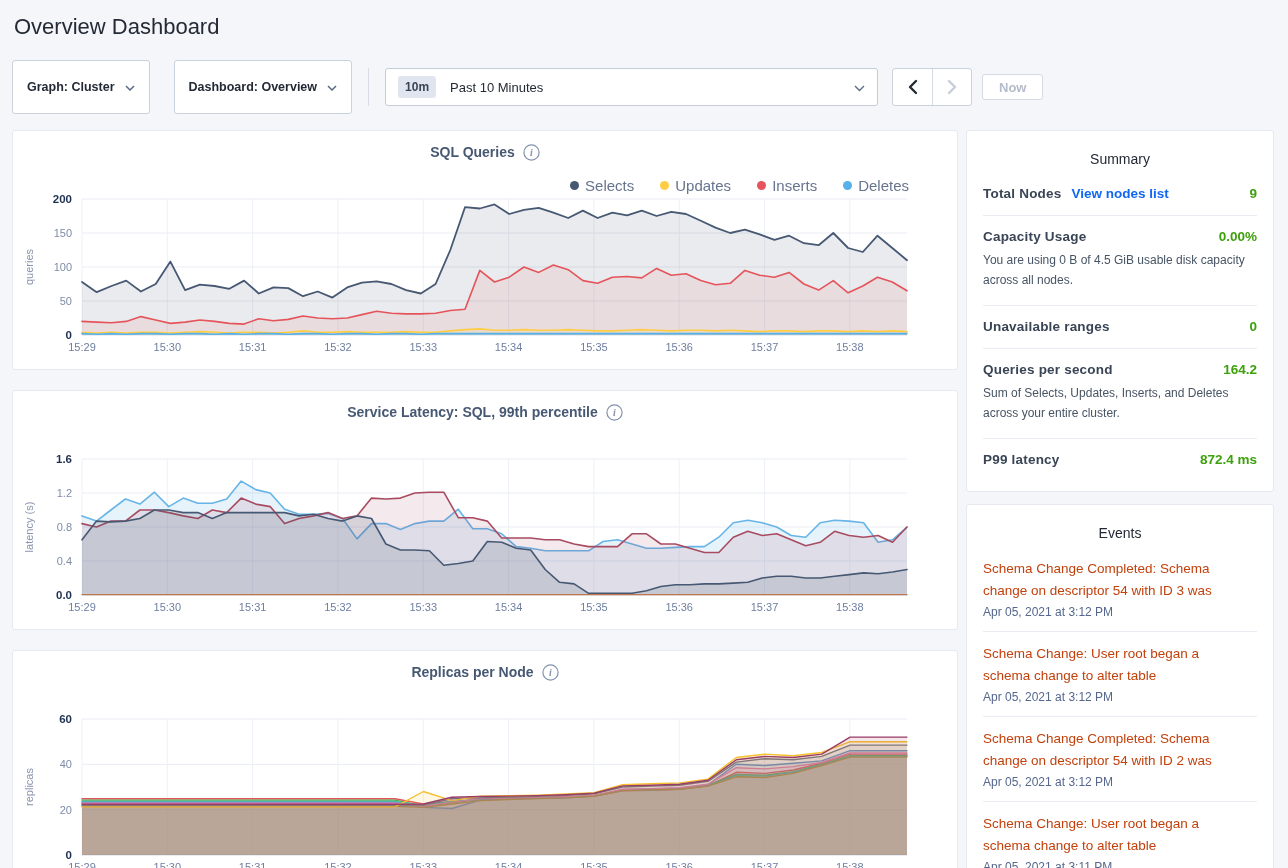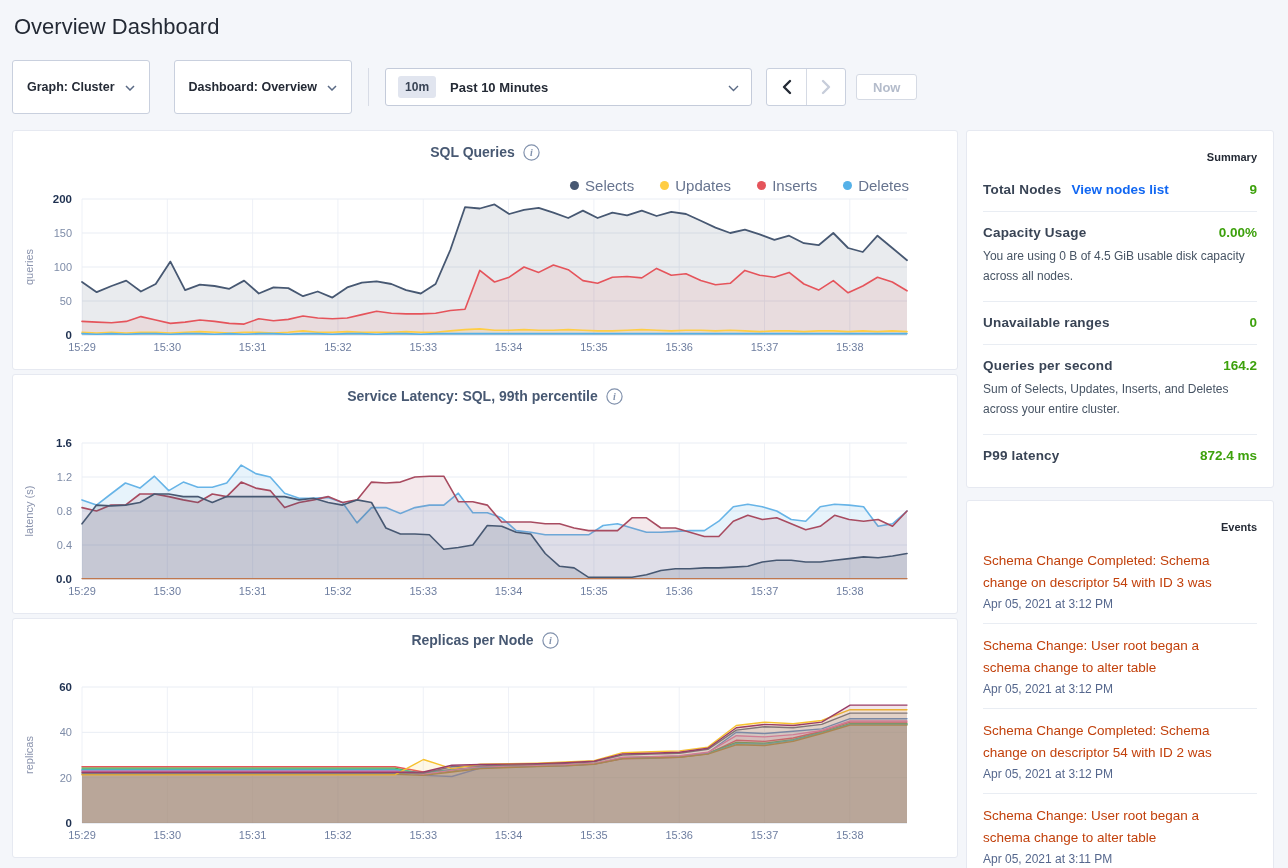--- a/index.html
+++ b/index.html
@@ -17,61 +17,61 @@
   
   .toolbar { margin-top:28px; display:flex; align-items:center; height:38px; }
   .dd-btn {
     height:54px; background:#fff; border:1px solid #c9d0de; border-radius:3px;
     display:flex; align-items:center; padding:0 14px; font-size:12.5px; font-weight:700;
     color:#242a35; cursor:pointer;
   }
   .dd-btn .chev { margin-left:10px; }
   .vdivider { width:1px; height:38px; background:#d8dce6; margin:0 16px; }
   .time-picker {
-    height:38px; width:367px; background:#fff; border:1px solid #c4cbda; border-radius:3px;
+    height:38px; width:493px; background:#fff; border:1px solid #c4cbda; border-radius:3px;
     display:flex; align-items:center; padding:0 12px; cursor:pointer;
   }
   .time-badge {
     background:#e1e5ef; color:#394455; font-size:12px; font-weight:700;
     border-radius:3px; padding:4px 7px; margin-right:14px;
   }
-  .time-label { font-size:13px; font-weight:700; color:#242a35; }
+  .time-label { font-size:13px; font-weight:400; color:#242a35; }
   .time-picker .chev { margin-left:auto; }
   .pager { display:flex; margin-left:14px; border:1px solid #c9d0de; border-radius:3px; background:#fff; height:38px; }
   .pager-btn { width:39px; display:flex; align-items:center; justify-content:center; cursor:pointer; }
   .pager-btn + .pager-btn { border-left:1px solid #d5dae4; cursor:default; }
   .now-btn {
     margin-left:10px; height:26px; background:#fff; border:1px solid #d5dae4; border-radius:3px;
     display:flex; align-items:center; padding:0 16px; font-size:13px; font-weight:700; color:#b4bccb;
   }
 
   
   .main { display:flex; margin-top:24px; align-items:flex-start; }
   .charts-col { width:946px; }
   .sidebar { width:308px; margin-left:8px; }
 
   .chart-card {
     background:#fff; border:1px solid #e6e9f1; border-radius:3px;
-    height:240px; margin-bottom:4px; position:relative; overflow:hidden;
+    height:240px; margin-bottom:20px; position:relative; overflow:hidden;
   }
   .chart-title-row { text-align:center; padding-top:13px; font-size:14px; font-weight:700; color:#475872; }
   .chart-title-row .info { vertical-align:-4px; margin-left:8px; }
   .legend-row { position:absolute; top:46px; right:48px; display:flex; gap:26px; }
   .legend-item { display:flex; align-items:center; font-size:15px; color:#67748f; }
   .legend-dot { width:9px; height:9px; border-radius:50%; margin-right:6px; background:#ccc; }
   .chart-svg-host { position:absolute; left:0; top:62px; width:944px; height:164px; }
 
   .xtick { fill:#6e7ea0; font-size:11px; font-family:"Liberation Sans",sans-serif; }
   .ytick { fill:#7e8ca8; font-size:11px; font-family:"Liberation Sans",sans-serif; }
   .ytick-strong { fill:#1e3050; font-size:11.5px; font-weight:700; font-family:"Liberation Sans",sans-serif; }
   .yaxis-title { fill:#8a93ad; font-size:11px; font-family:"Liberation Sans",sans-serif; }
 
   
   .side-card { background:#fff; border:1px solid #e6e9f1; border-radius:3px; padding:12px 16px 10px 16px; margin-bottom:12px; }
-  .side-title { text-align:right; font-weight:700; font-size:11px; color:#242a35; padding:8px 0 6px 0; }
+  .side-title { text-align:center; font-weight:400; font-size:14px; color:#242a35; padding:8px 0 6px 0; }
   .summary-item { padding:13px 0 14px 0; border-bottom:1px solid #e9edf3; }
   .summary-item:last-child { border-bottom:none; }
   .summary-row { display:flex; align-items:baseline; }
   .summary-label { font-weight:700; font-size:13.5px; color:#394455; letter-spacing:0.2px; }
   .summary-link { color:var(--link); font-weight:700; font-size:13.5px; margin-left:10px; cursor:pointer; text-decoration:none; }
   .summary-value { margin-left:auto; color:var(--green); font-weight:700; font-size:13.5px; }
   .summary-desc { font-size:12px; color:#475464; line-height:1.7; margin-top:6px; }
 
   .event-item { padding:11px 0 12px 0; border-bottom:1px solid #e9edf3; }
   .event-item:last-child { border-bottom:none; }

